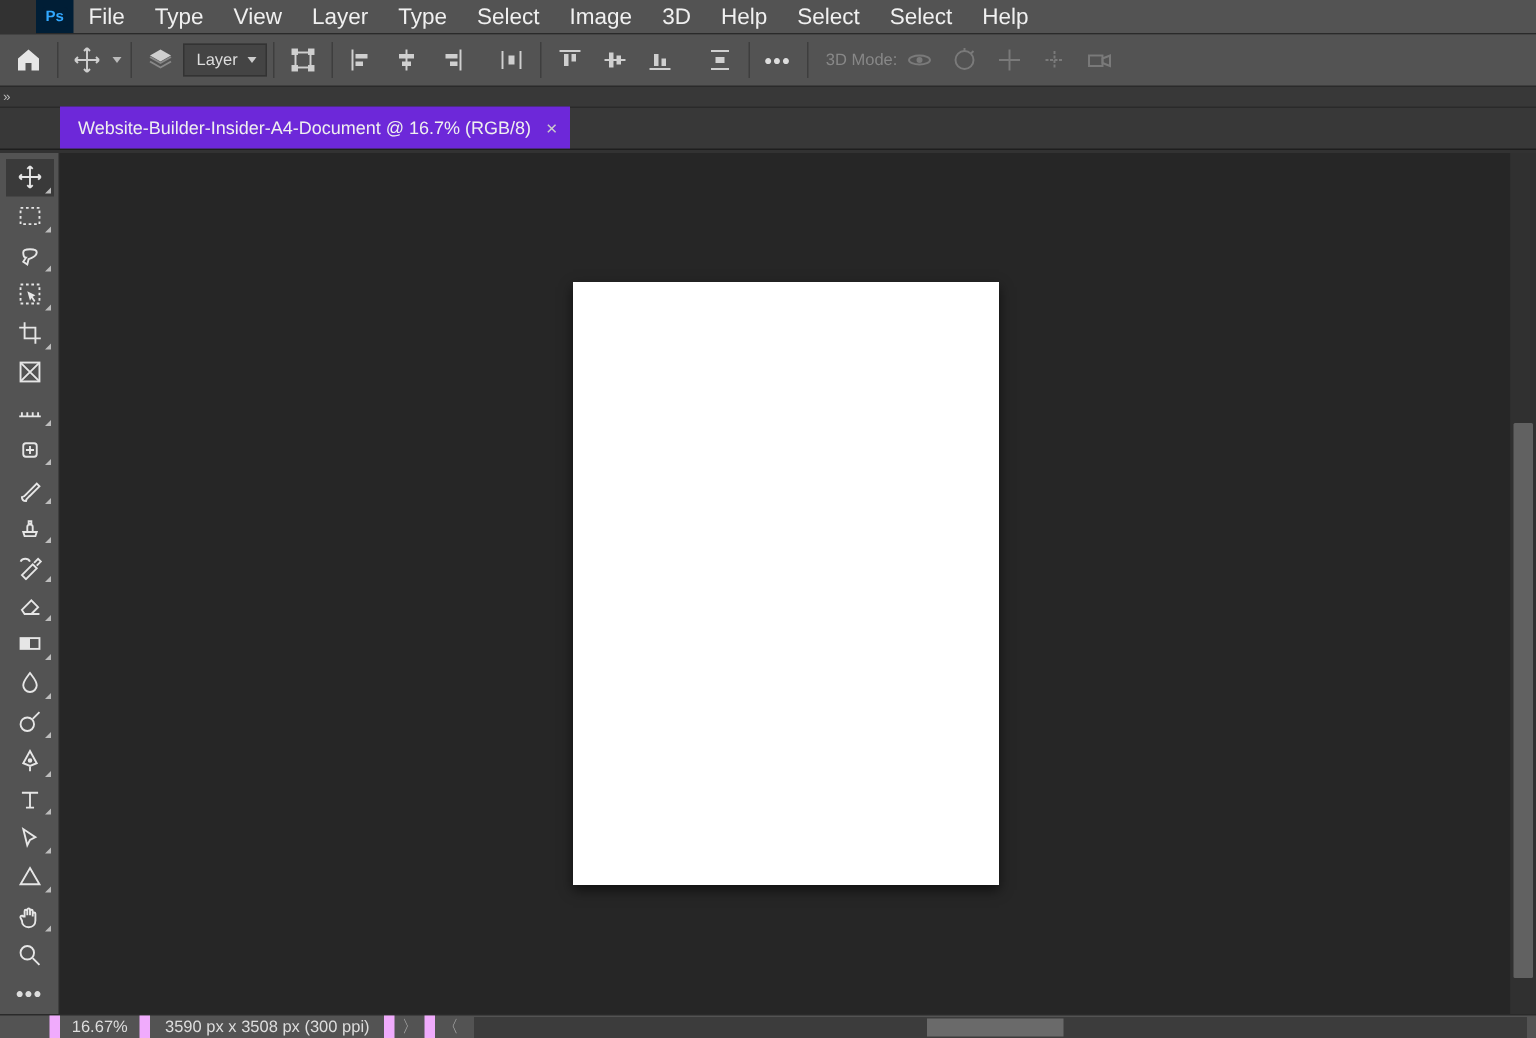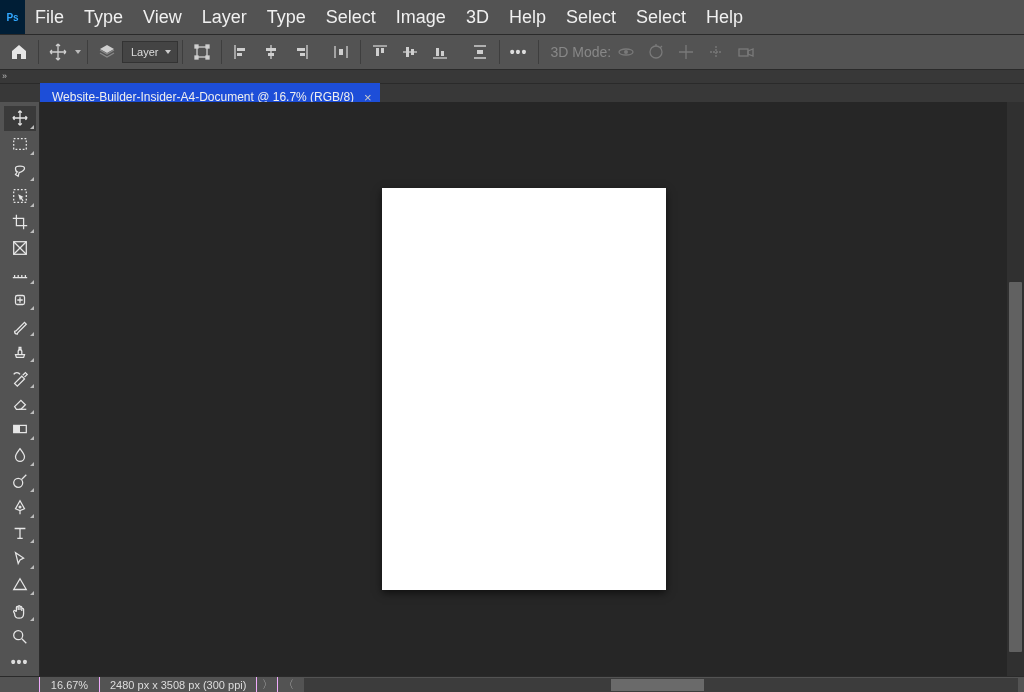--- a/index.html
+++ b/index.html
@@ -1,64 +1,64 @@
 <!DOCTYPE html>
 <html><head>
 <meta charset="utf-8">
 <style>
   * { margin: 0; padding: 0; box-sizing: border-box; user-select: none; }
   html, body { width: 1024px; height: 692px; overflow: hidden; font-family: "Segoe UI", Tahoma, sans-serif; background: #323232; color: #e8e8e8; font-size: 12px; }
 
   
-  .menubar { height: 35px; background: #535353; display: flex; align-items: stretch; border-bottom: 1px solid #2a2a2a; }
+  .menubar { height: 23px; background: #535353; display: flex; align-items: stretch; border-bottom: 1px solid #2a2a2a; margin-left: 24px; }
   .app-icon { width: 25px; display:flex; align-items:center; justify-content:center; background:#001e36; }
   .app-icon span { background:#001e36; color:#31a8ff; font-weight:700; font-size:10px; padding:1px 2px; border-radius:2px; }
-  .menu-item { padding: 0 10px; display:flex; align-items:center; font-size:18px; color:#f0f0f0; cursor:default; }
+  .menu-item { padding: 0 10px; display:flex; align-items:center; font-size:15px; color:#f0f0f0; cursor:default; }
 
   
   .optionsbar { height: 35px; background: #535353; display:flex; align-items:center; border-bottom: 1px solid #2a2a2a; padding-left:4px; gap:0; }
   .ob-btn { width:30px; height:28px; display:flex; align-items:center; justify-content:center; color:#ddd; }
   .ob-sep { width:1px; height:24px; background:#3e3e3e; margin:0 4px; }
   .layer-select { height:22px; background:#444; border:1px solid #333; color:#ddd; font-size:11px; padding:0 18px 0 8px; position:relative; display:flex; align-items:center; }
   .layer-select::after { content:""; position:absolute; right:6px; top:50%; width:0;height:0; border-left:3px solid transparent; border-right:3px solid transparent; border-top:4px solid #ccc; transform:translateY(-50%); }
   .ob-icon-svg { width:20px; height:20px; fill:none; stroke:#cfcfcf; stroke-width:1.3; }
   .ob-drop { width:10px; display:flex; align-items:center; justify-content:center; }
   .ob-drop::after { content:""; width:0;height:0;border-left:3px solid transparent;border-right:3px solid transparent;border-top:4px solid #bbb;}
   .more-dots { letter-spacing:1px; font-weight:bold; font-size:14px; color:#ddd; }
-  .mode3d { color:#888; font-size:14px; margin-left:8px; }
+  .mode3d { color:#888; font-size:11px; margin-left:8px; }
   .mode3d-icons .ob-btn { color:#777; }
   .mode3d-icons .ob-icon-svg { stroke:#7a7a7a; }
 
   
   .expand-strip { height:14px; background:#383838; border-bottom:1px solid #2a2a2a; display:flex; }
   .expand-strip .chevrons { width:14px; color:#bbb; font-size:9px; display:flex; align-items:flex-start; padding:1px 0 0 2px; letter-spacing:-1px; }
 
   
   .tabstrip { height:28px; background:#383838; display:flex; align-items:flex-end; border-bottom:1px solid #1e1e1e; padding-left:40px;}
-  .doc-tab { height:28px; background:#1d4ed8; display:flex; align-items:center; padding:0 8px 0 12px; font-size:12px; color:#efefef; gap:10px; }
+  .doc-tab { height:28px; background:#6d28d9; display:flex; align-items:center; padding:0 8px 0 12px; font-size:12px; color:#efefef; gap:10px; }
   .doc-tab .close { color:#ccc; font-size:13px; cursor:pointer; }
 
   
   .workzone { position:absolute; top:102px; left:0; right:0; bottom:16px; display:flex; }
   .toolbar { width:40px; background:#535353; border-right:1px solid #2a2a2a; display:flex; flex-direction:column; align-items:center; padding-top:4px; }
   .tool { width:32px; height:26px; margin:0 0 1px 0; display:flex; align-items:center; justify-content:center; position:relative; color:#e8e8e8; }
   .tool.selected { background:#3a3a3a; }
   .tool .corner { position:absolute; right:2px; bottom:2px; width:0; height:0; border-left:4px solid transparent; border-bottom:4px solid #bdbdbd; }
   .tool svg { width:18px; height:18px; fill:none; stroke:#e6e6e6; stroke-width:1.4; }
 
   .canvas-region { flex:1; background:#262626; position:relative; overflow:hidden; }
   .artboard { position:absolute; left:50%; top:50%; width:284px; height:402px; transform:translate(-50%, -50%); background:#ffffff; box-shadow: 0 3px 8px rgba(0,0,0,.6); }
 
   .right-gutter { width:17px; background:#383838; display:flex; flex-direction:column; }
   .scroll-v { position:relative; flex:1; background:#303030; }
   .scroll-v::after { content:""; position:absolute; top:180px; left:2px; right:2px; height:370px; background:#616161; border-radius:1px; }
 
   
   .statusbar { position:absolute; left:0; right:0; bottom:0; height:16px; background:#535353; display:flex; align-items:center; font-size:11px; color:#ddd; border-top:1px solid #2a2a2a; }
-  .status-cell { padding:0 10px; height:100%; display:flex; align-items:center; border-right:1px solid #f0abfc; }
+  .status-cell { padding:0 10px; height:100%; display:flex; align-items:center; border-right:7px solid #f0abfc; }
   .status-cell:first-child { width:40px; padding:0; justify-content:center;}
   .status-zoom { width:60px; justify-content:center; }
   .status-arrow { width:18px; justify-content:center; color:#aaa;}
   .hscroll-track { flex:1; background:#3c3c3c; height:14px; margin:1px 6px 0 6px; position:relative; }
   .hscroll-thumb { position:absolute; left:43%; width:13%; top:1px; bottom:1px; background:#6a6a6a; }
 </style>
 </head>
 <body>
 
 <div class="menubar">
@@ -363,19 +363,19 @@
   </div>
 
   <div class="right-gutter">
     <div class="scroll-v"></div>
   </div>
 </div>
 
 <div class="statusbar">
   <div class="status-cell"></div>
   <div class="status-cell status-zoom">16.67%</div>
-  <div class="status-cell">2480 px x 3508 px (300 ppi)</div>
+  <div class="status-cell">3590 px x 3508 px (300 ppi)</div>
   <div class="status-cell status-arrow">〉</div>
   <div class="status-cell status-arrow" style="border-right:none">〈</div>
   <div class="hscroll-track">
     <div class="hscroll-thumb"></div>
   </div>
 </div>
 
 </body></html>

